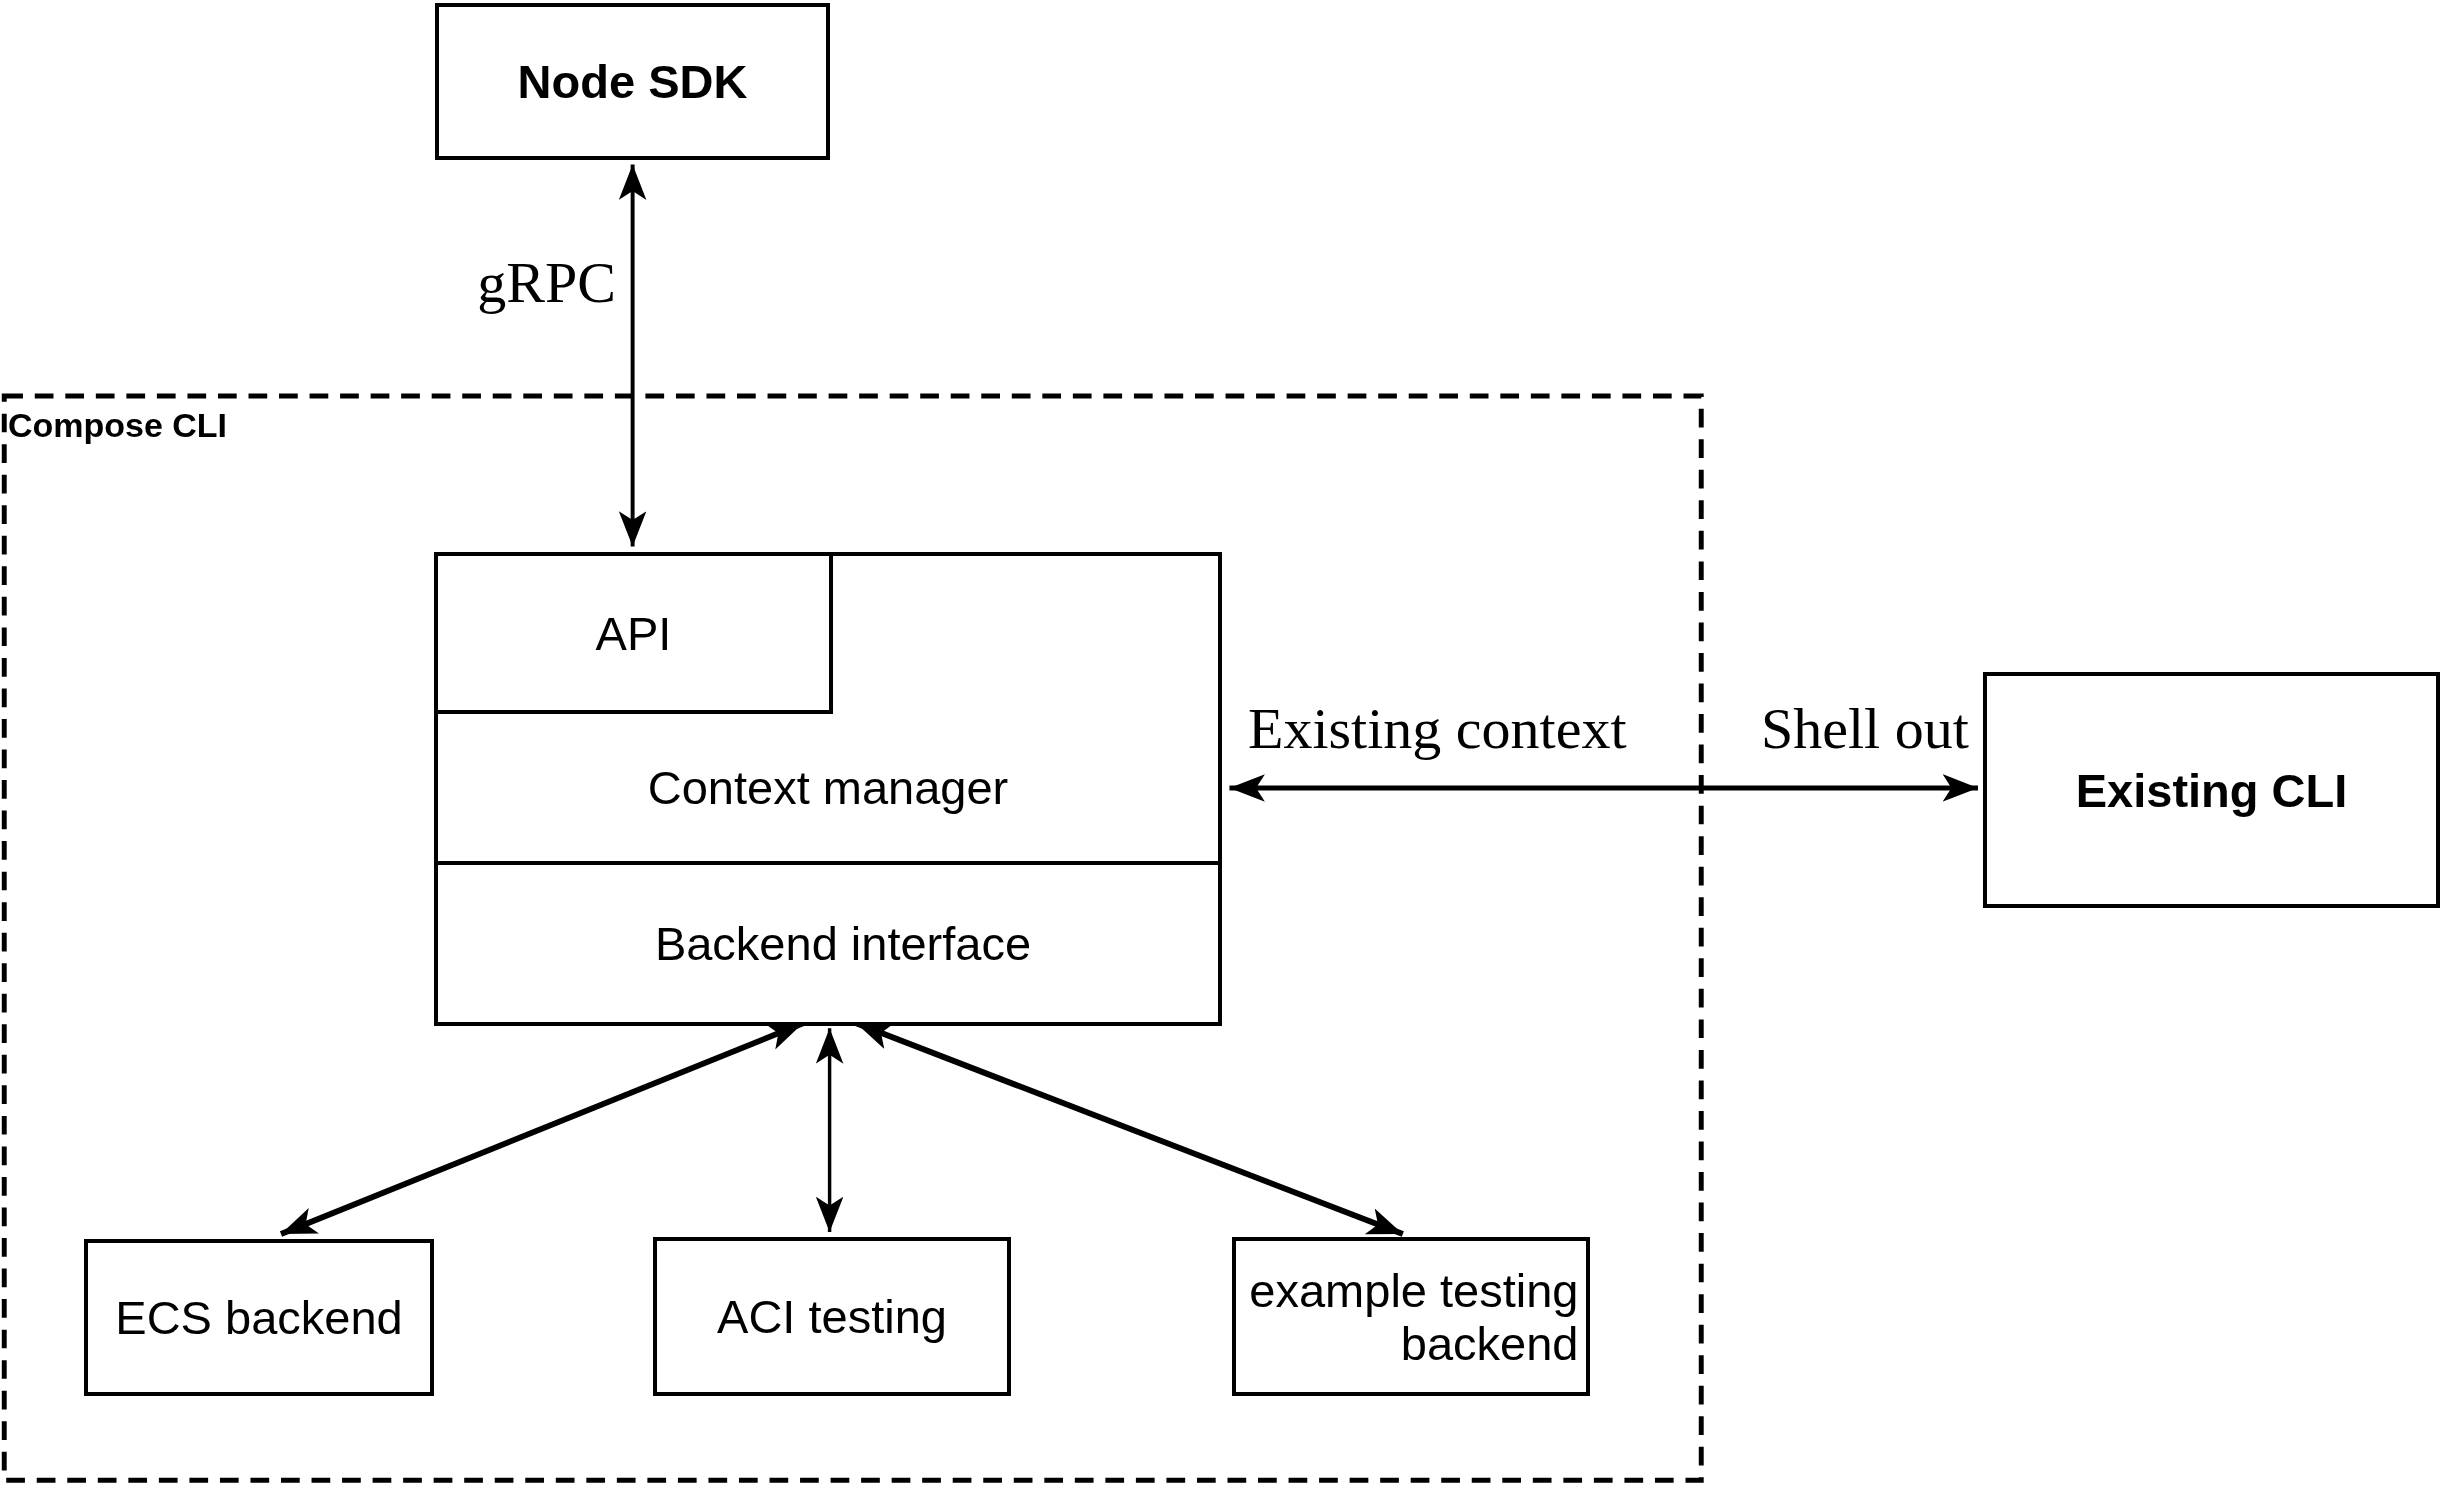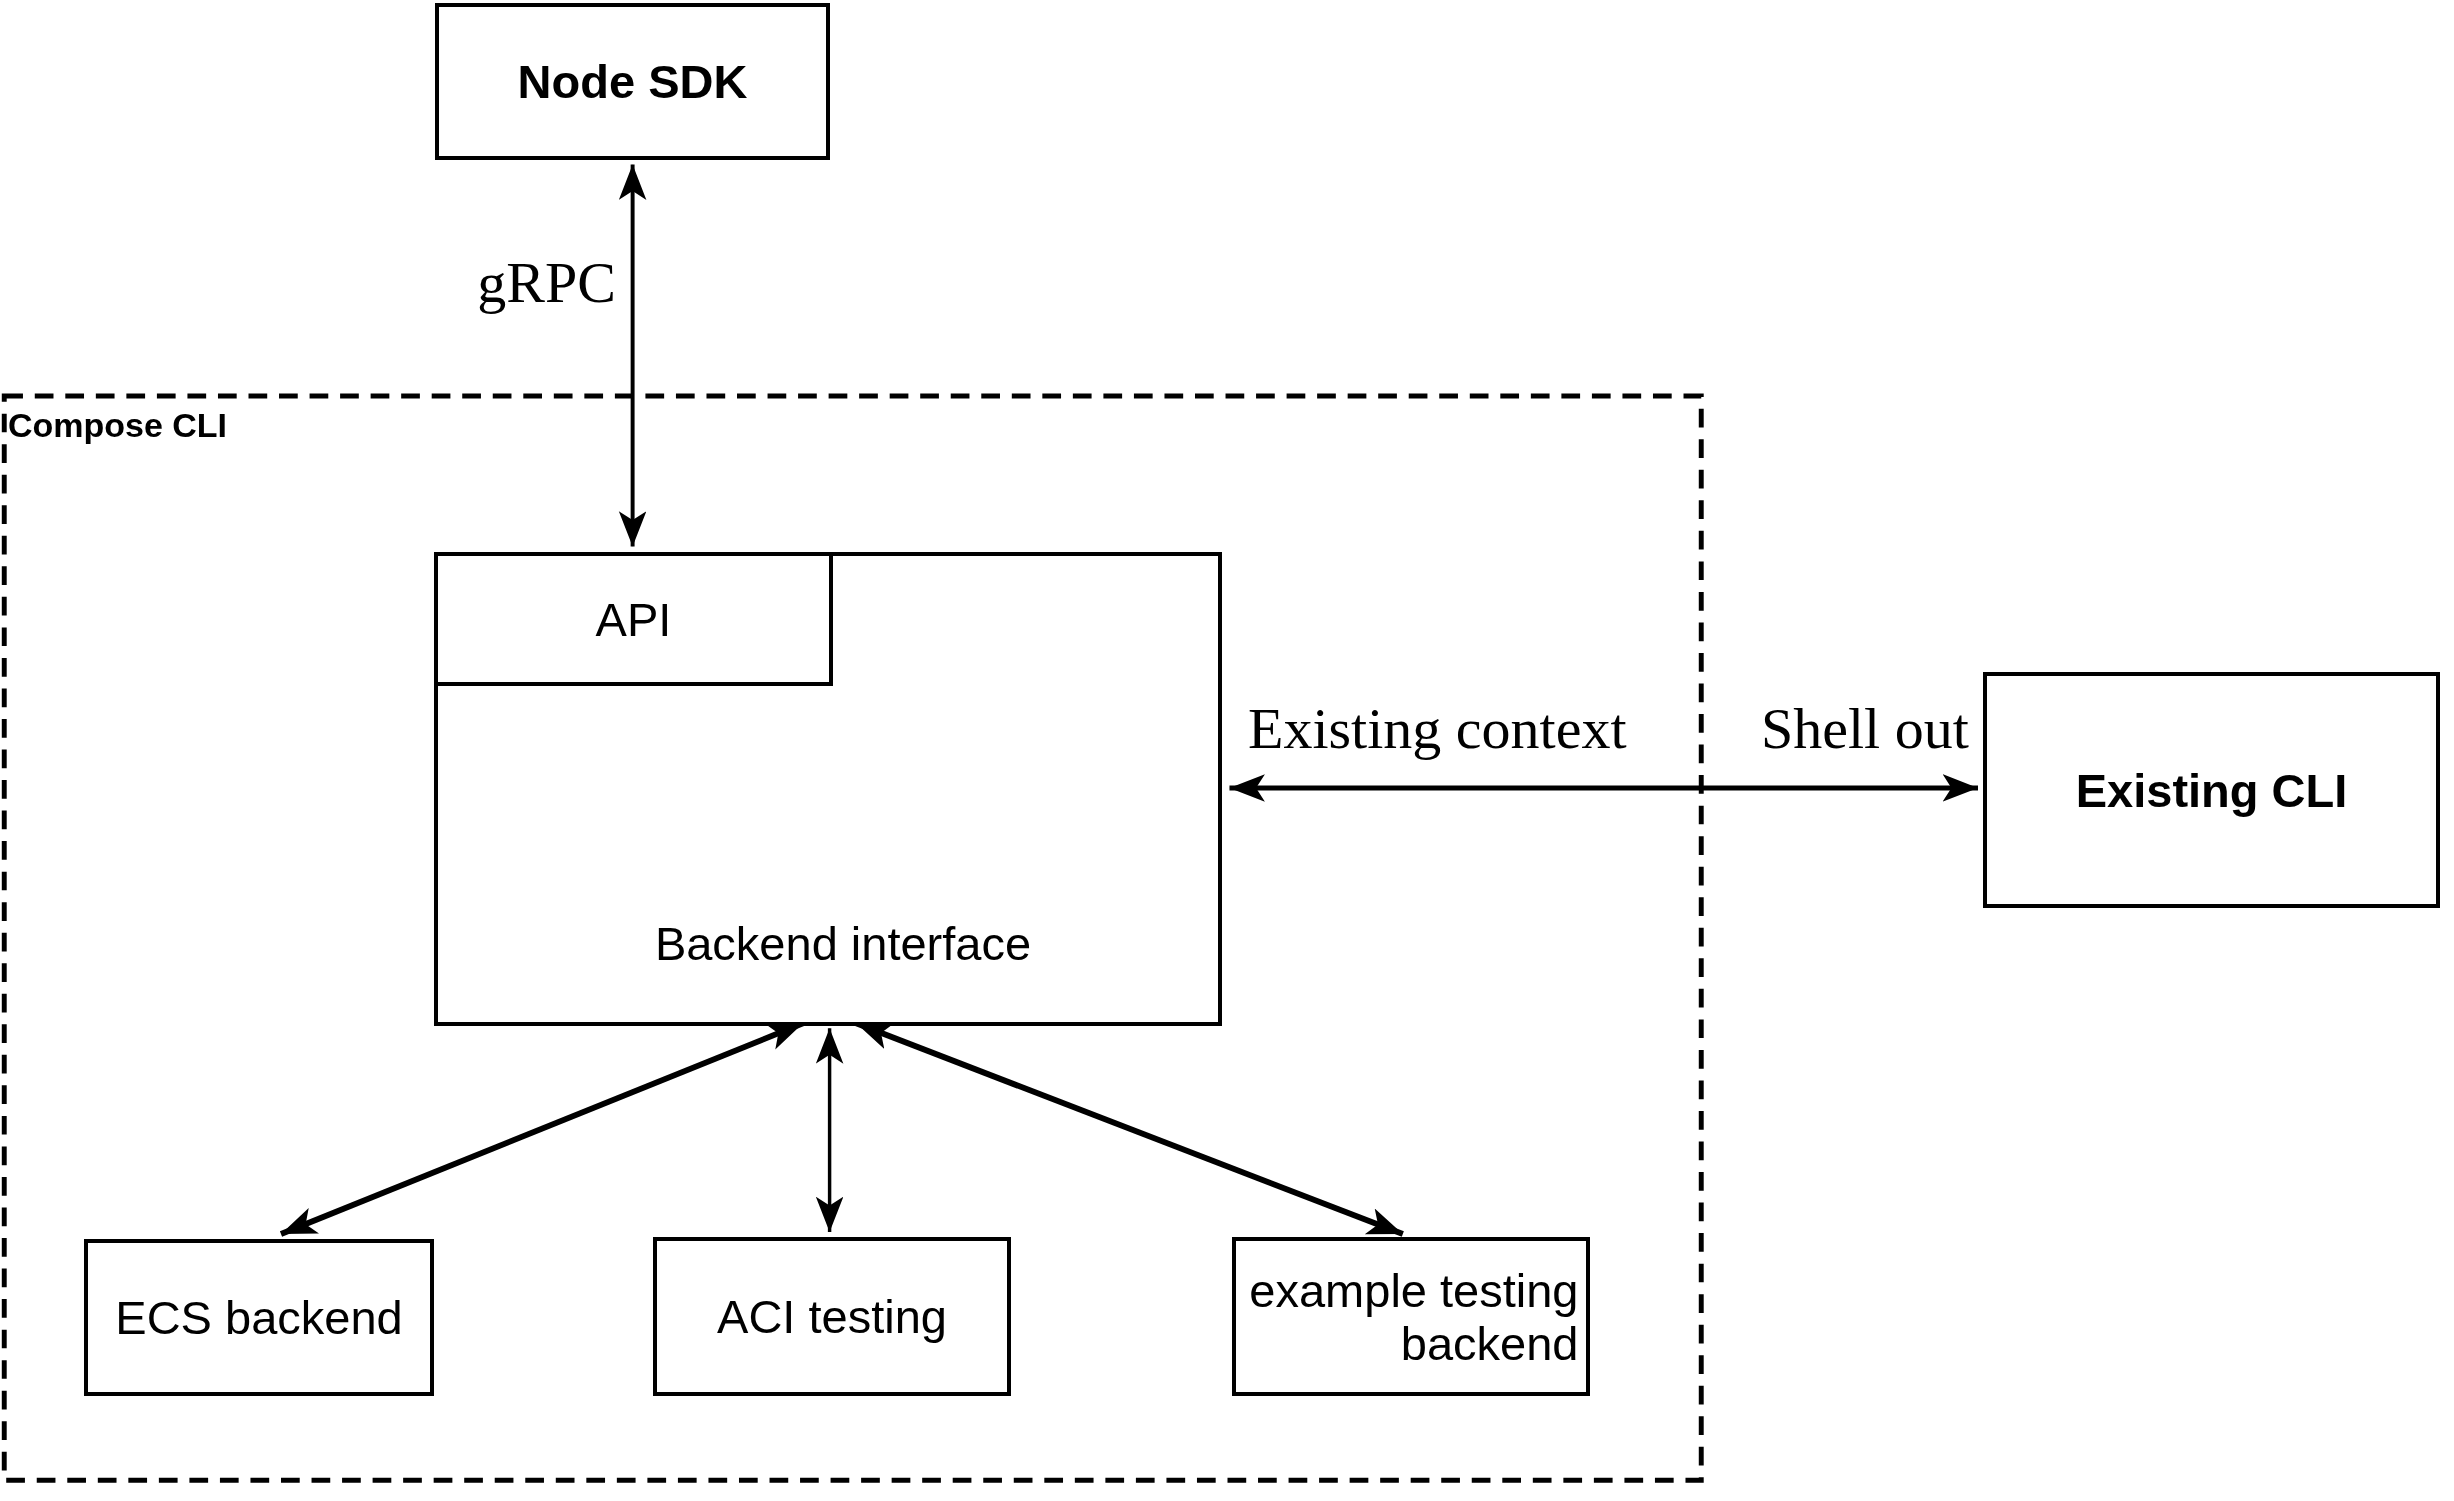--- a/index.html
+++ b/index.html
@@ -44,21 +44,21 @@
   }
   .cell {
     position: absolute;
     box-sizing: border-box;
     display: flex;
     align-items: center;
     justify-content: center;
     text-align: center;
     font-size: 47px;
   }
-  .cell-api    { left: 0;     top: 0;     width: 395px; height: 130px; border-right: 4.9px solid #000; border-bottom: 4.9px solid #000; }
+  .cell-api    { left: 0;     top: 0;     width: 395px; height: 158px; border-right: 4.9px solid #000; border-bottom: 4.9px solid #000; }
   .cell-cliux  { left: 395px; top: 0;     right: 0;     height: 158px; border-bottom: 4.9px solid #000; }
   .cell-ctx    { left: 0;     top: 158px; right: 0;     height: 151px; border-bottom: 4.9px solid #000; }
   .cell-bkif   { left: 0;     top: 308px; right: 0;     bottom: 0; padding-left: 30px; }
 
   .edge-label {
     position: absolute;
     font-size: 58px;
     line-height: 49px;
     white-space: nowrap;
     font-family: Liberation Serif, serif;
@@ -100,20 +100,23 @@
 <div class="group-label">Compose CLI</div>
 
 <div class="node bold" style="left:435px; top:3px; width:395px; height:157px;">
   <span>Node SDK</span>
 </div>
 
 <div class="stack">
   <div class="cell cell-api">
     <span>API</span>
   </div>
+  <div class="cell cell-ctx">
+    <span>Context manager</span>
+  </div>
   <div class="cell cell-bkif">
     <span>Backend interface</span>
   </div>
 </div>
 
 <div class="edge-label" id="grpc-label">gRPC</div>
 <div class="edge-label" id="ctx-label">Existing context</div>
 <div class="edge-label" id="shellout-label">Shell out</div>
 
 <div class="node bold" style="left:1983px; top:672px; width:457px; height:236px;">

